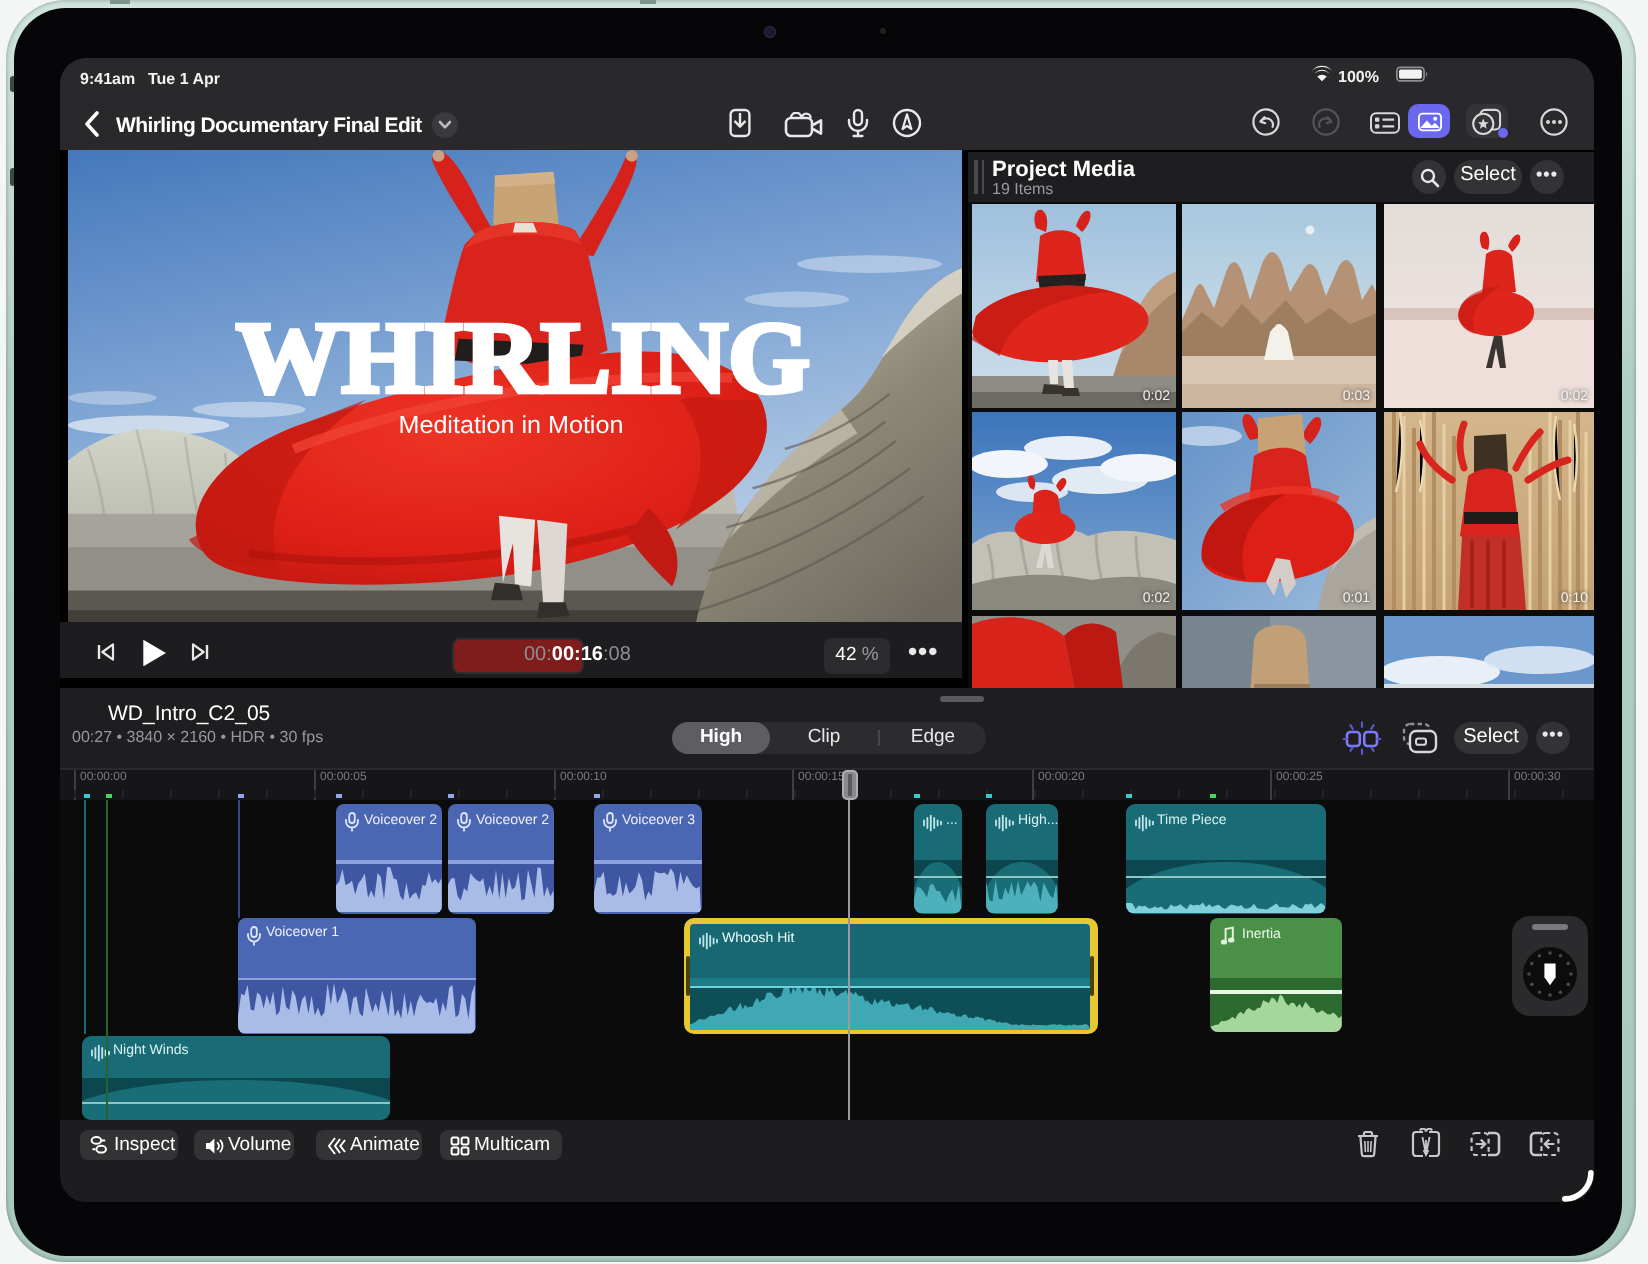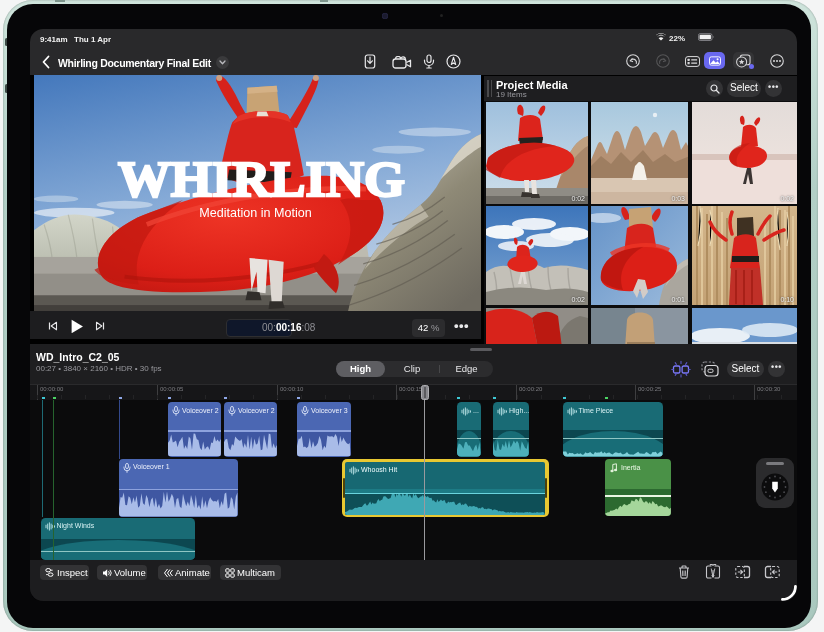--- a/index.html
+++ b/index.html
@@ -13,25 +13,25 @@
 <div class="a" style="left:4.5px;top:38px;width:3px;height:8px;background:#3c4a45;border-radius:2px;"></div>
 <div class="a" style="left:4.5px;top:84px;width:3px;height:9px;background:#3c4a45;border-radius:2px;"></div>
 <div class="a" style="left:55px;top:0px;width:10px;height:2px;background:#7d948c;"></div>
 <div class="a" style="left:320px;top:0px;width:8px;height:2px;background:#7d948c;"></div>
 <div class="a" style="left:7px;top:4px;width:804px;height:623.5px;border-radius:26px;background:#060608;"></div>
 <div class="a" style="left:382px;top:13px;width:6px;height:6px;border-radius:50%;background:#1b1b2e;box-shadow:inset 0 0 1px #4a4a8a;"></div>
 <div class="a" style="left:440px;top:14px;width:3px;height:3px;border-radius:50%;background:#222;"></div>
 <div class="a" style="left:30px;top:29px;width:767px;height:572px;border-radius:13px;background:#000;overflow:hidden;">
 <div class="a" style="left:0;top:0;width:767px;height:46.3px;background:#29292b;"></div>
 <div class="a" style="left:10px;top:5.5px;font-size:8px;font-weight:bold;color:#f2f2f2;">9:41am</div>
-<div class="a" style="left:44px;top:5.5px;font-size:8px;font-weight:bold;color:#f2f2f2;">Thu 1 Apr</div>
+<div class="a" style="left:44px;top:5.5px;font-size:8px;font-weight:bold;color:#f2f2f2;">Tue 1 Apr</div>
 <svg class="a" style="left:625px;top:3px;" width="12" height="10" viewBox="0 0 12 10">
 <path d="M6 8.6 L3.6 6.3 A3.6 3.6 0 0 1 8.4 6.3 Z M2.2 4.9 A5.6 5.6 0 0 1 9.8 4.9 L8.9 4.0 A4.3 4.3 0 0 0 3.1 4.0 Z M0.8 3.5 A7.6 7.6 0 0 1 11.2 3.5 L10.3 2.6 A6.3 6.3 0 0 0 1.7 2.6 Z" fill="#f2f2f2"></path>
       </svg>
-<div class="a" style="left:639px;top:4.5px;font-size:8px;font-weight:bold;color:#f2f2f2;">22%</div>
+<div class="a" style="left:639px;top:4.5px;font-size:8px;font-weight:bold;color:#f2f2f2;">100%</div>
 <svg class="a" style="left:668px;top:3.5px;" width="17" height="9" viewBox="0 0 20 10">
 <rect x="0.5" y="0.5" width="16" height="8" rx="2" fill="none" stroke="#8e8e93"></rect>
 <rect x="1.8" y="1.8" width="13.4" height="5.4" rx="1" fill="#f2f2f2"></rect>
 <path d="M17.6 3 a2 2 0 0 1 0 3 z" fill="#8e8e93"></path>
       </svg>
 <svg class="a" style="left:11px;top:26px;" width="10" height="14" viewBox="0 0 10 14">
 <path d="M7.5 1.5 L2.5 7 L7.5 12.5" fill="none" stroke="#fff" stroke-width="1.8" stroke-linecap="round" stroke-linejoin="round"></path>
       </svg>
 <div class="a" style="left:28px;top:27.5px;font-size:10.5px;font-weight:bold;color:#fff;letter-spacing:-0.3px;">Whirling Documentary Final Edit</div>
 <div class="a" style="left:186px;top:27px;width:13px;height:13px;border-radius:50%;background:#3a3a3c;"></div>
@@ -164,21 +164,21 @@
 <path d="M1.5 1.5 v7" stroke="#e8e8ea" stroke-width="1.2"></path>
         <path d="M8.5 1.2 L3.2 5 L8.5 8.8 Z" fill="none" stroke="#e8e8ea" stroke-width="1.1" stroke-linejoin="round"></path>
       </svg>
 <svg class="a" style="left:40px;top:290px;" width="13" height="14" viewBox="0 0 12 13">
 <path d="M1.5 0.8 L12 7 L1.5 13.2 Z" fill="#fff"></path>
       </svg>
 <svg class="a" style="left:65px;top:292px;" width="10" height="10" viewBox="0 0 10 10">
 <path d="M8.5 1.5 v7" stroke="#e8e8ea" stroke-width="1.2"></path>
         <path d="M1.5 1.2 L6.8 5 L1.5 8.8 Z" fill="none" stroke="#e8e8ea" stroke-width="1.1" stroke-linejoin="round"></path>
       </svg>
-<div class="a" style="left:196px;top:290px;width:66px;height:18px;background:#0f172a;border:1px solid #2e2e30;border-radius:4px;text-align:center;line-height:16.5px;font-size:10px;color:#8e8e93;padding-left:35px;">00:<span style="color:#fff;font-weight:bold;">00:16</span>:08</div>
+<div class="a" style="left:196px;top:290px;width:66px;height:18px;background:#7f1d1d;border:1px solid #2e2e30;border-radius:4px;text-align:center;line-height:16.5px;font-size:10px;color:#8e8e93;padding-left:35px;">00:<span style="color:#fff;font-weight:bold;">00:16</span>:08</div>
 <div class="a" style="left:382px;top:290px;width:33px;height:18px;background:#2c2c2e;border-radius:4px;text-align:center;line-height:17px;font-size:9.5px;color:#fff;">42 <span style="color:#9a9a9e">%</span></div>
 <div class="a" style="left:424px;top:289px;font-size:13px;font-weight:bold;color:#e8e8ea;letter-spacing:.5px;">•••</div>
 <div class="a" style="left:454px;top:46.5px;width:313px;height:269px;background:#0c0c0d;overflow:hidden;">
 <div class="a" style="left:0;top:0;width:313px;height:25.5px;background:#1e1e20;"></div>
 <div class="a" style="left:3px;top:4px;width:1.5px;height:17px;background:#4a4a4c;"></div>
 <div class="a" style="left:6.5px;top:4px;width:1.5px;height:17px;background:#4a4a4c;"></div>
 <div class="a" style="left:12px;top:3.5px;font-size:11px;font-weight:bold;color:#fff;">Project Media</div>
 <div class="a" style="left:12px;top:14.5px;font-size:8px;color:#98989d;">19 Items</div>
 <div class="a" style="left:222px;top:4px;width:17px;height:17px;border-radius:50%;background:#333335;"></div>
 <svg class="a" style="left:226px;top:8px;" width="10" height="10" viewBox="0 0 10 10">
@@ -310,21 +310,21 @@
 <div class="a" style="left:208px;top:232.5px;width:105px;height:36px;overflow:hidden;"><svg width="105" height="40" viewBox="0 0 105 40">
             <rect width="105" height="40" fill="#6a97cc"></rect>
             <ellipse cx="28" cy="28" rx="30" ry="8" fill="#e8eff6"></ellipse>
             <ellipse cx="78" cy="22" rx="28" ry="7" fill="#dce8f4" opacity="0.9"></ellipse>
             <rect y="34" width="105" height="6" fill="#d8dde2"></rect>
           </svg></div>
 </div>
 <div class="a" style="left:0;top:315px;width:767px;height:257px;background:#0b0b0c;"></div>
 <div class="a" style="left:0;top:315px;width:767px;height:40px;background:#1e1e20;"></div>
 <div class="a" style="left:440px;top:319px;width:22px;height:2.5px;border-radius:2px;background:#5a5a5e;"></div>
-<div class="a" style="left:6px;top:322px;font-size:10.5px;font-weight:bold;color:#fff;">WD_Intro_C2_05</div>
+<div class="a" style="left:24px;top:322px;font-size:10.5px;font-weight:normal;color:#fff;">WD_Intro_C2_05</div>
 <div class="a" style="left:6px;top:335px;font-size:8px;color:#98989d;">00:27 • 3840 × 2160 • HDR • 30 fps</div>
 <div class="a" style="left:306px;top:332px;width:157px;height:16px;border-radius:8px;background:#2c2c2e;"></div>
 <div class="a" style="left:306px;top:332px;width:49px;height:16px;border-radius:8px;background:#5e5e62;text-align:center;line-height:15px;font-size:9.5px;font-weight:bold;color:#fff;">High</div>
 <div class="a" style="left:355px;top:332px;width:54px;height:16px;text-align:center;line-height:15px;font-size:9.5px;color:#e8e8ea;">Clip</div>
 <div class="a" style="left:409px;top:336px;width:1px;height:8px;background:#48484a;"></div>
 <div class="a" style="left:410px;top:332px;width:53px;height:16px;text-align:center;line-height:15px;font-size:9.5px;color:#e8e8ea;">Edge</div>
 <svg class="a" style="left:641px;top:331px;" width="20" height="18" viewBox="0 0 20 18">
 <rect x="2.5" y="6" width="6.4" height="7" rx="1.6" fill="none" stroke="#7c7afa" stroke-width="1.3"></rect>
 <rect x="11.1" y="6" width="6.4" height="7" rx="1.6" fill="none" stroke="#7c7afa" stroke-width="1.3"></rect>
 <g stroke="#5a58c8" stroke-width="1.1" stroke-linecap="round">

